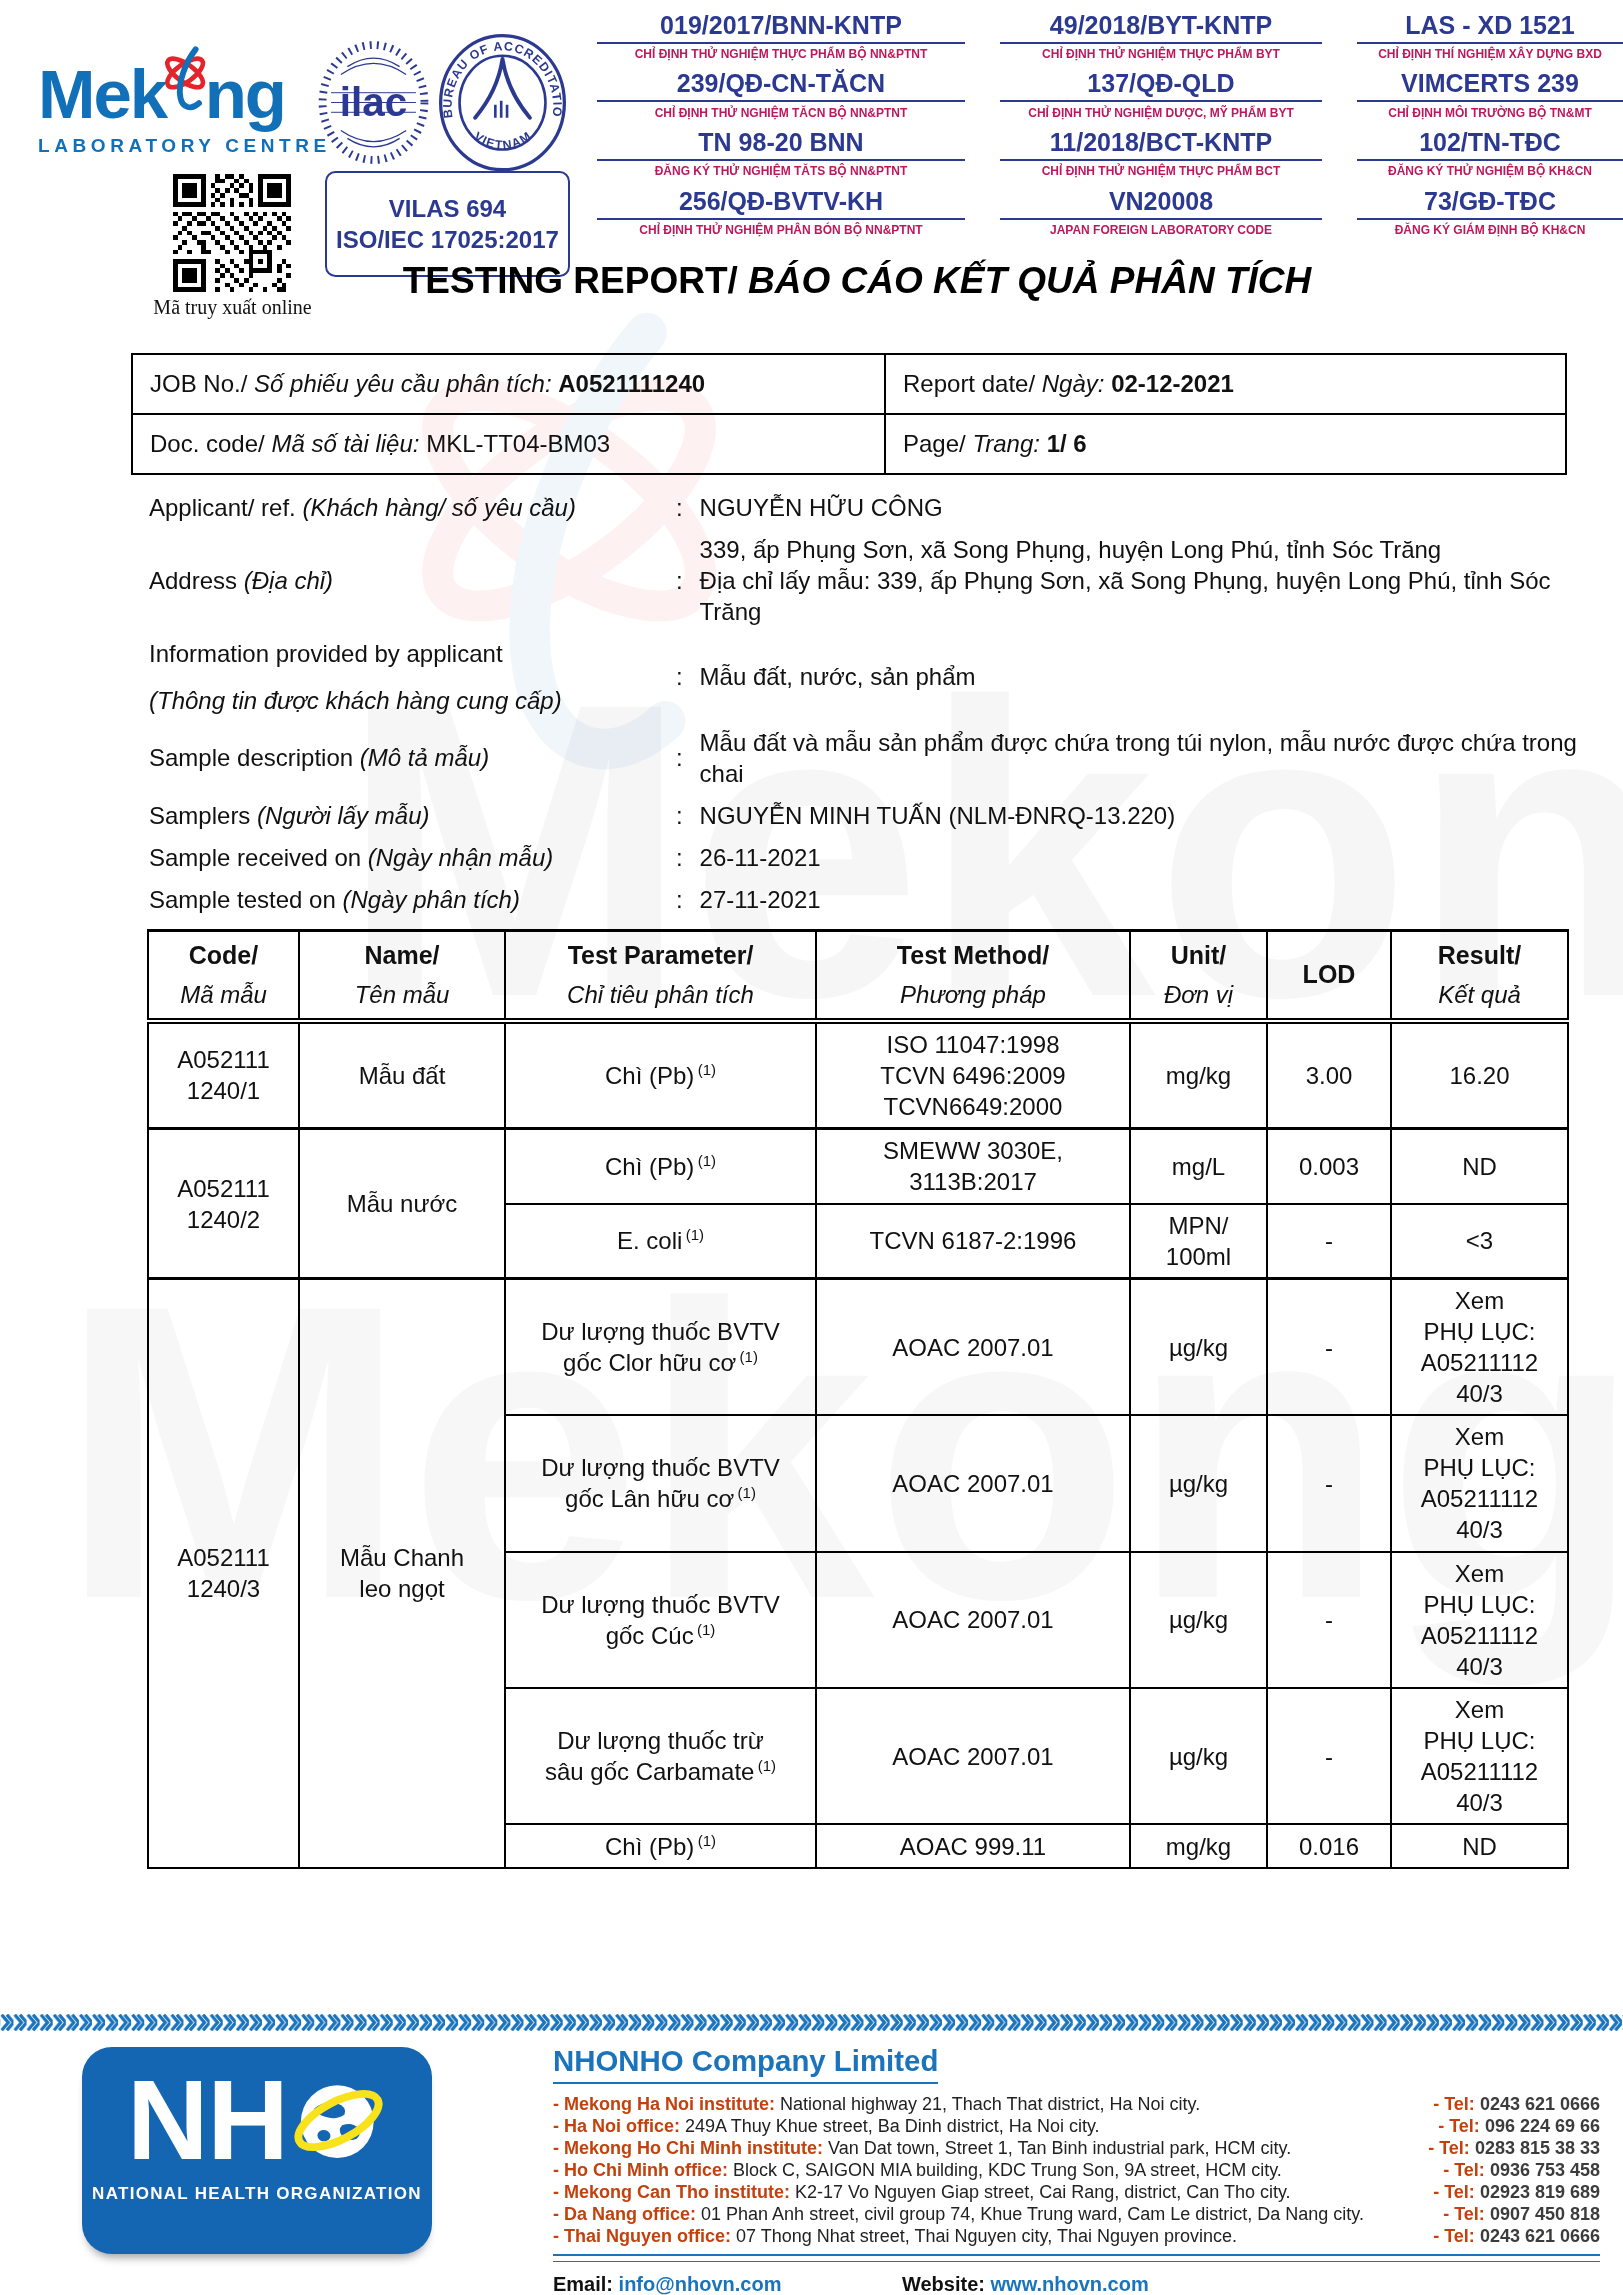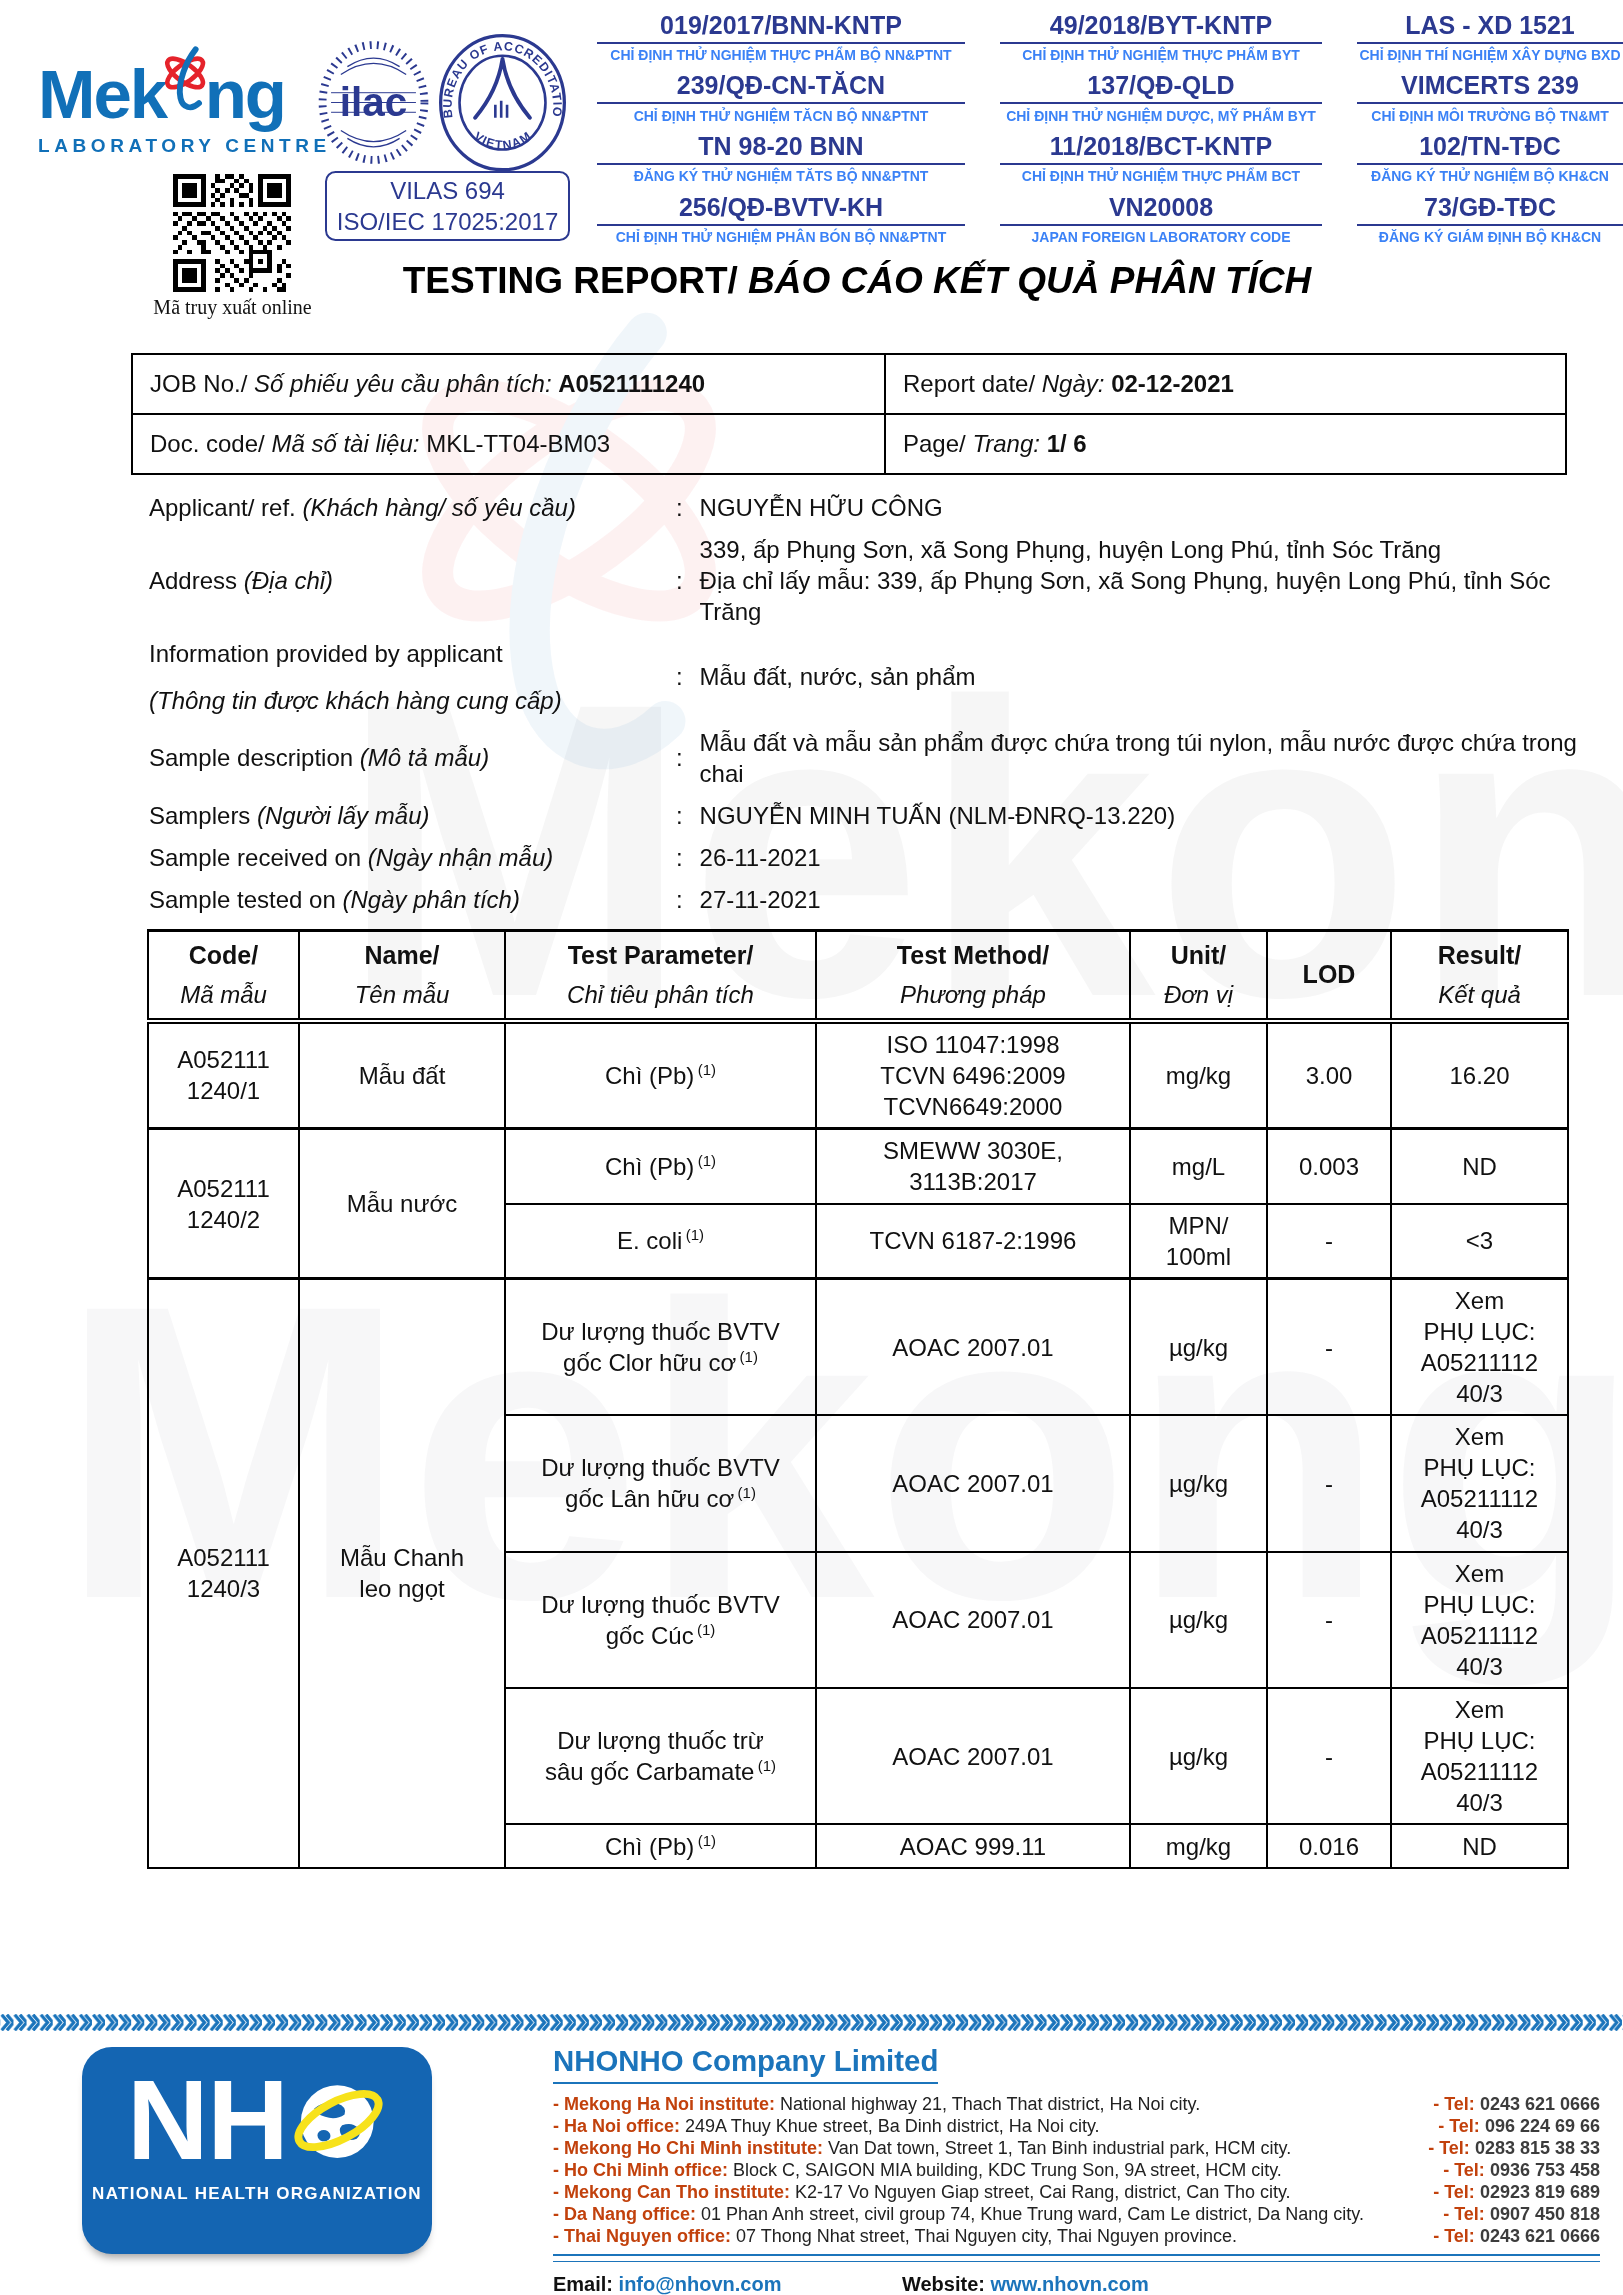--- a/index.html
+++ b/index.html
@@ -20,28 +20,28 @@
   .mk-word{font-size:69px;font-weight:800;color:#1170b8;letter-spacing:-2px;line-height:1;
            display:flex;align-items:flex-end;justify-content:center;}
   .mk-atom-svg{width:63px;height:103px;margin:0 -3.9px -2.6px -3.9px;}
   .mk-sub{margin-top:5.2px;font-size:19px;font-weight:bold;color:#1170b8;letter-spacing:4.6px;white-space:nowrap;}
   .qr{position:absolute;left:173px;top:174px;width:118px;height:118px;}
   .qr-cap{position:absolute;left:131px;top:296px;width:203px;text-align:center;
           font-family:"Liberation Serif",serif;font-size:20px;color:#111;}
   .ilac{position:absolute;left:318px;top:39px;width:111px;height:127px;}
   .boa{position:absolute;left:437px;top:33px;width:131px;height:140px;}
   .vilas{position:absolute;left:325px;top:171px;width:241px;border:2.6px solid #2b3990;border-radius:10.5px;
-         text-align:center;padding:2px 0;font-weight:normal;color:#2b3990;font-size:24px;line-height:1.3;}
+         text-align:center;padding:20px 0;font-weight:bold;color:#2b3990;font-size:24px;line-height:1.3;}
   .acc{position:absolute;left:597px;top:10.5px;display:flex;gap:35px;}
   .acc-col{display:flex;flex-direction:column;gap:8.5px;}
   .acc-c1{width:368px;}.acc-c2{width:322px;}.acc-c3{width:266px;}
   .acc-item{text-align:center;}
   .acc-code{font-size:25px;font-weight:bold;color:#2b3990;white-space:nowrap;}
   .acc-rule{border-top:2.6px solid #2b3990;margin:2px 0 3.3px;}
-  .acc-desc{font-size:14px;font-weight:bold;color:#3b82f6;white-space:nowrap;}
+  .acc-desc{font-size:12px;font-weight:bold;color:#be185d;white-space:nowrap;}
   .title{position:absolute;left:281px;top:260px;width:1152px;text-align:center;font-size:37px;
          font-weight:bold;color:#000;white-space:nowrap;}
   .title .t-vi{font-style:italic;}
 
   
   .job{margin-left:131px;width:1433px;border-collapse:collapse;table-layout:fixed;font-size:24px;
        position:relative;z-index:1;}
   .job td{border:2px solid #000;height:58px;padding:0 17px;vertical-align:middle;background:transparent;}
   .vi{font-style:italic;}
   .bold{font-weight:bold;}

